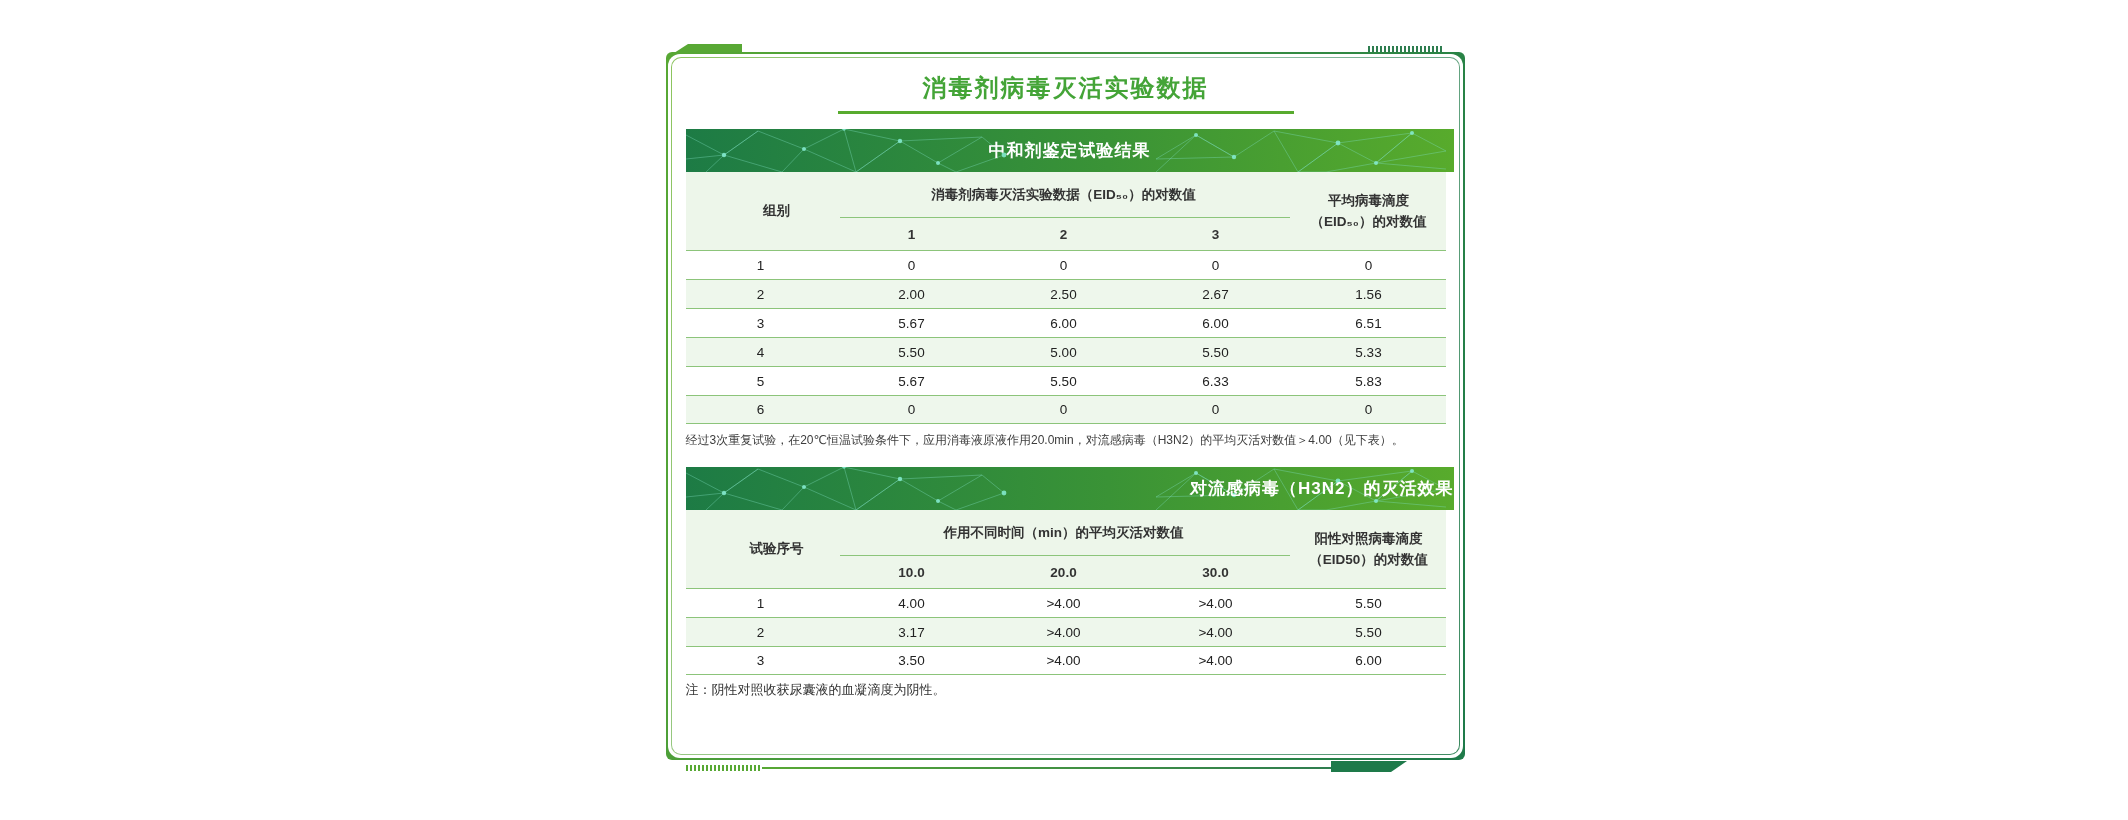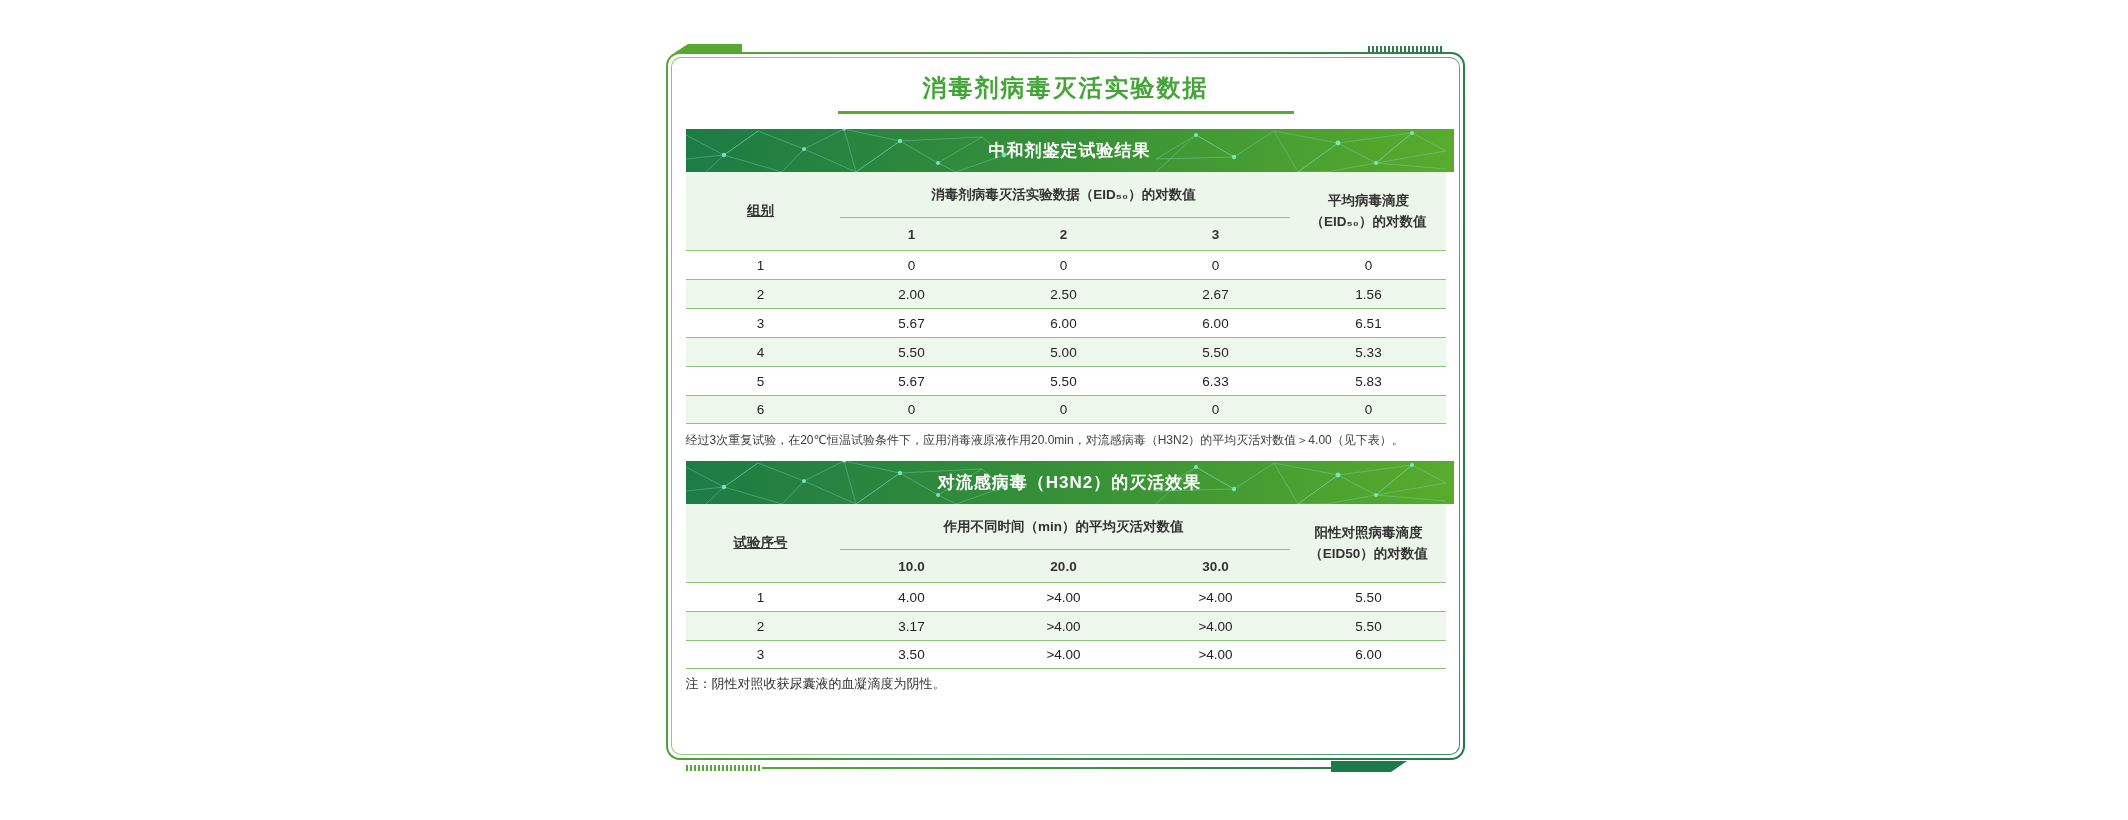--- a/index.html
+++ b/index.html
@@ -15,21 +15,21 @@
              background:repeating-linear-gradient(90deg,#2e7d4f 0 2px,transparent 2px 4px); }
   .comb-bl { position:absolute; left:686px; top:765px; width:76px; height:6px;
              background:repeating-linear-gradient(90deg,#58a834 0 2px,transparent 2px 4px); }
   .line-bl { position:absolute; left:762px; top:767px; width:570px; height:2px;
              background:linear-gradient(90deg,#58a834,#2e7d4f); }
   .tab-br { position:absolute; left:1331px; top:761px; width:76px; height:11px;
             background:#1e7a4a; clip-path:polygon(0 0,100% 0,calc(100% - 16px) 100%,0 100%); }
 
   
   .card-b1 { position:absolute; left:666px; top:52px; width:799px; height:708px;
-             background:linear-gradient(105deg,#58a834,#1e7a4a); border-radius:14px; padding:2px; }
+             background:linear-gradient(105deg,#58a834,#1e7a4a); border-radius:6px; padding:2px; }
   .card-b2 { width:100%; height:100%; background:#fff; border-radius:12px; padding:3px; }
   .card-b3 { width:100%; height:100%; background:linear-gradient(105deg,#8cc45e,#a6cdb6,#3c8a60);
              border-radius:10px; padding:1px; }
   .card-b4 { width:100%; height:100%; background:#fff; border-radius:9px; overflow:hidden; }
 
   .content { width:760px; margin:0 auto; }
 
   
   .doc-title { margin-top:13px; font-size:24px; line-height:34px; font-weight:bold;
                color:#44a437; text-align:center; letter-spacing:2px; }
@@ -39,22 +39,22 @@
   .banner { position:relative; margin-top:15px; height:43px; width:768px;
             background:linear-gradient(90deg,#1d7b45 0%,#3a9336 55%,#58ab2c 100%);
             display:flex; align-items:center; justify-content:center; overflow:hidden; }
   .banner-text { position:relative; z-index:2; color:#ffffff; font-size:17px;
                  font-weight:bold; letter-spacing:1px; }
   .banner svg { position:absolute; left:0; top:0; width:760px; height:43px; z-index:1; }
 
   
   .thead { position:relative; width:760px; height:78px; background:#edf6ea;
            font-size:13.5px; font-weight:600; color:#333; }
-  .th-group { position:absolute; left:0; top:0; width:150px; height:78px;
-              display:flex; align-items:center; justify-content:center;text-decoration:underline; }
+  .th-group { position:absolute; left:16px; top:0; width:150px; height:78px;
+              display:flex; align-items:center; justify-content:center; }
   .th-span  { position:absolute; left:150px; top:0; width:456px; height:46px;
               display:flex; align-items:center; justify-content:center; }
   .span-underline { position:absolute; left:154px; top:45px; width:450px; height:1px;
                     background:#8cc57b; }
   .th-sub { position:absolute; top:46px; height:32px; width:152px;
             display:flex; align-items:center; justify-content:center; font-weight:600; }
   .th-sub.p1 { left:150px; } .th-sub.p2 { left:302px; } .th-sub.p3 { left:454px; }
   .th-avg { position:absolute; left:606px; top:0; width:154px; height:78px;
             display:flex; flex-direction:column; align-items:center; justify-content:center;
             line-height:21px; text-align:center; }
@@ -169,21 +169,21 @@
             <div class="td c1">6</div>
             <div class="td c2">0</div>
             <div class="td c3">0</div>
             <div class="td c4">0</div>
             <div class="td c5">0</div>
           </div>
         </div>
 
         <div class="section-paragraph">经过3次重复试验，在20℃恒温试验条件下，应用消毒液原液作用20.0min，对流感病毒（H3N2）的平均灭活对数值＞4.00（见下表）。</div>
 
-        <div class="banner" style="margin-top:8px;">
+        <div class="banner" style="margin-top:14px;justify-content:flex-end;">
           <svg viewBox="0 0 760 43" preserveAspectRatio="none">
             <g stroke="#7fdec0" stroke-width="1" stroke-opacity="0.38" fill="none">
               <path d="M0,6 L38,26 L72,2 L118,20 L158,0 M118,20 L170,43 L214,12 L252,34 L296,8 L318,26 M252,34 L270,43 M296,8 L214,12 M38,26 L20,43 M38,26 L96,43 L118,20 M72,2 L38,26 M158,0 L170,43 M0,30 L38,26 M214,12 L170,43 M318,26 L270,43 M158,0 L214,12"></path>
               <path d="M470,30 L510,6 L548,28 L588,2 L612,43 L652,14 L690,34 L726,4 L760,22 M588,2 L652,14 L726,4 M690,34 L760,22 M612,43 L640,43 M652,14 L612,43 M690,34 L640,43 M510,6 L470,43 M548,28 L510,6 M548,28 L470,30 M690,34 L760,40 M726,4 L690,34"></path>
             </g>
             <g fill="#86ecd2" fill-opacity="0.85">
               <circle cx="38" cy="26" r="2.2"></circle>
                     <circle cx="118" cy="20" r="2"></circle>
               <circle cx="214" cy="12" r="2.2"></circle>
                     <circle cx="252" cy="34" r="2"></circle>

